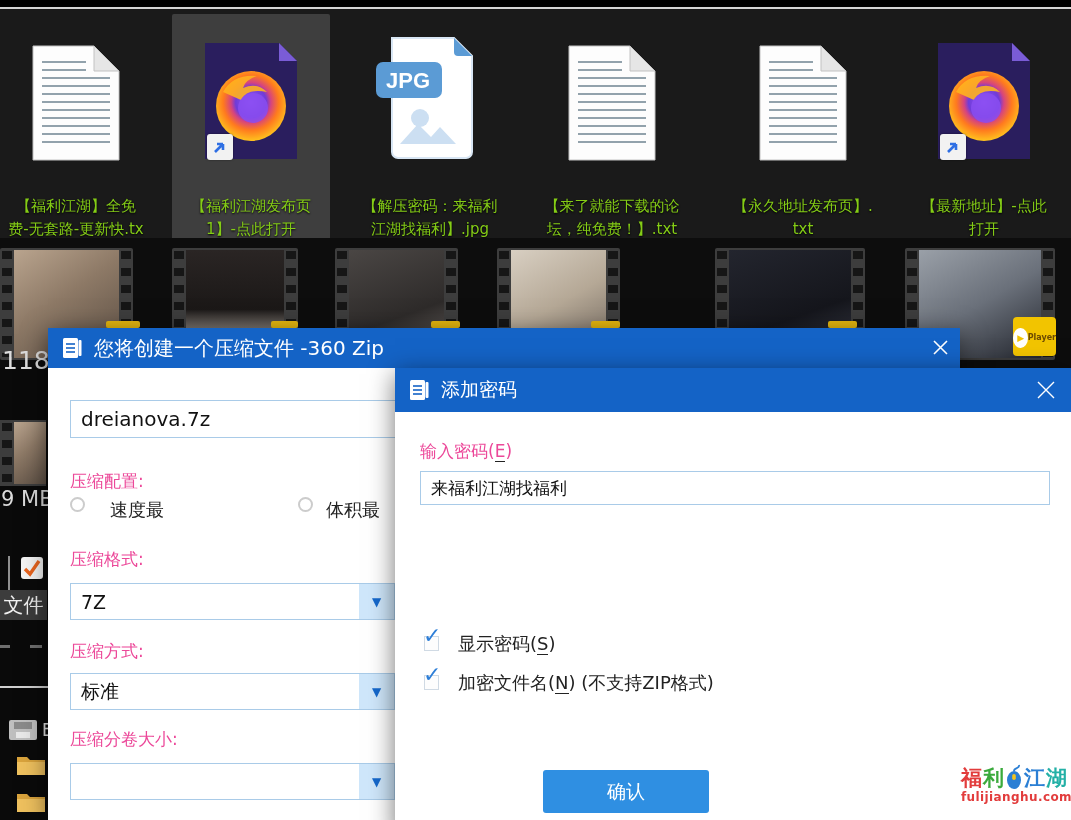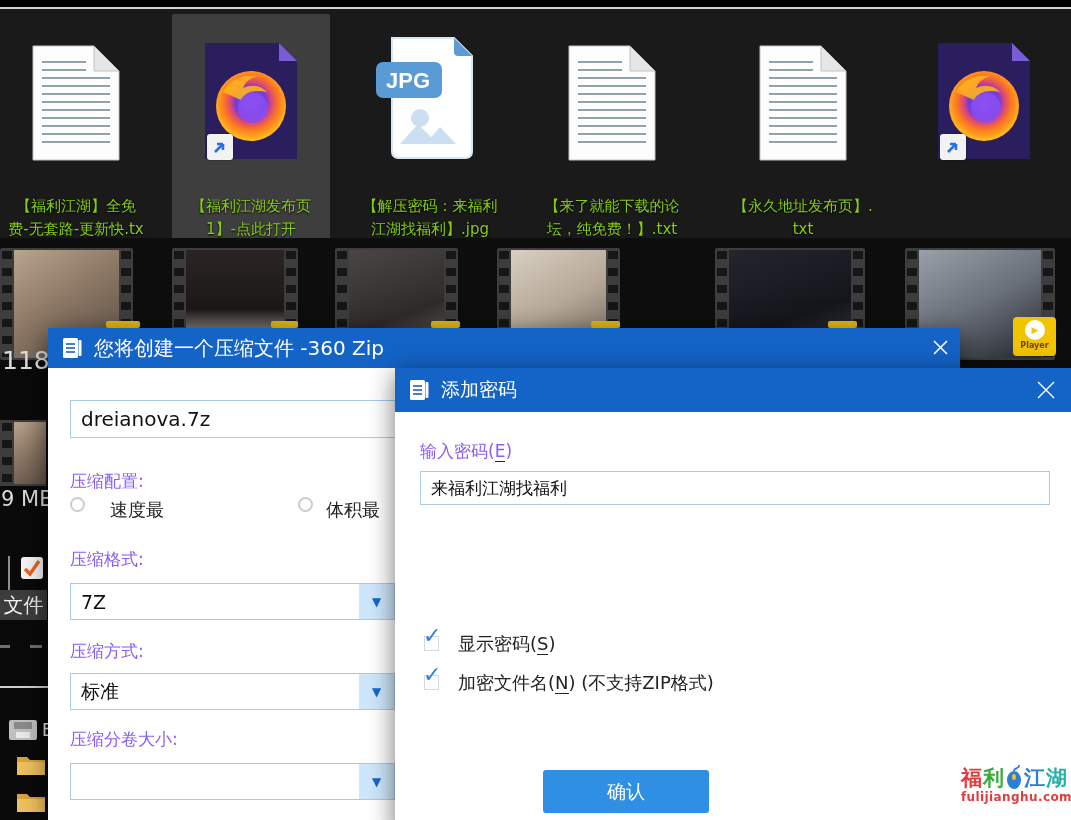--- a/index.html
+++ b/index.html
@@ -32,21 +32,21 @@
   .photo{flex:1;margin:2px 0;}
   .g1{background:linear-gradient(145deg,#b9a48e,#8d7966 45%,#5c4f44);}
   .g2{background:linear-gradient(180deg,#2a2524,#1b1817 55%,#cfc4bb 88%);}
   .g3{background:linear-gradient(160deg,#4a4644,#2e2b2a 60%,#706a66);}
   .g4{background:linear-gradient(150deg,#d8cfc2,#b5a896 50%,#6f655c);}
   .g5{background:linear-gradient(160deg,#23252e,#15161c 60%,#3a3d49);}
   .g6{background:linear-gradient(150deg,#9aa0a8,#6a707a 50%,#23262e);}
   .video-name{left:2px;top:346px;color:#dddddd;font-size:25px;z-index:1;}
   .play-sliver{position:absolute;top:321px;height:7px;background:#e7b80f;border-radius:2px;z-index:2;}
   .play-badge{left:1013px;top:317px;width:43px;height:39px;background:#f2c400;border-radius:4px;
-    z-index:2;display:flex;flex-direction:column;align-items:center;justify-content:flex-start;}
+    z-index:2;display:flex;align-items:center;justify-content:flex-start;}
   .play-circle{margin-top:3px;width:20px;height:20px;border-radius:50%;background:#fff;
     display:flex;align-items:center;justify-content:center;}
   .play-circle::after{content:"▶";color:#f2c400;font-size:9px;margin-left:1px;}
   .play-text{font-size:8px;font-weight:bold;color:#6b4a00;margin-top:1px;}
 
   
   .left-strip-bg{left:0;top:368px;width:48px;height:452px;background:#0a0a0a;}
   .film3{left:0;top:420px;width:46px;height:66px;background:#3d3d3d;display:flex;z-index:1;}
   .size-text{left:1px;top:487px;color:#dcdcdc;font-size:21px;z-index:1;}
   .vline{left:8px;top:556px;width:2px;height:36px;background:#8f8f8f;z-index:1;}
@@ -54,21 +54,21 @@
     font-size:20px;line-height:30px;text-align:center;z-index:1;}
   .dash{position:absolute;top:645px;height:3px;background:#6f6f6f;z-index:1;}
   .hline{left:0;top:686px;width:48px;height:2px;background:#cfcfcf;z-index:1;}
   .drive-label{left:42px;top:720px;color:#e8e8e8;font-size:17px;z-index:1;}
 
   
   .dialog{position:absolute;background:#fff;box-shadow:0 6px 24px rgba(0,0,0,.55);}
   .titlebar{display:flex;align-items:center;background:#1463c6;padding:0 12px;box-sizing:border-box;}
   .titlebar .ttl{color:#fff;flex:1;white-space:nowrap;overflow:hidden;}
   .close-x{position:absolute;cursor:default;}
-  .fld-label{position:absolute;font-size:17px;color:#8b5cf6;}
+  .fld-label{position:absolute;font-size:17px;color:#ec4899;}
   .txt-input{position:absolute;border:1px solid #a9cbe8;background:#fff;color:#111;
     box-sizing:border-box;display:flex;align-items:center;padding:0 10px;}
   .sel{position:absolute;border:1px solid #a9cbe8;background:#fff;display:flex;box-sizing:border-box;height:37px;}
   .sel .val{flex:1;font-size:19px;color:#111;display:flex;align-items:center;padding:0 10px;}
   .sel .arrow{width:35px;background:#cfe7fb;display:flex;align-items:center;justify-content:center;}
   .sel .arrow::after{content:"▼";color:#1568cc;font-size:12px;}
   .radio{position:absolute;width:15px;height:15px;border:2px solid #cccccc;border-radius:50%;background:#fff;box-sizing:border-box;}
   .radio-label{position:absolute;font-size:18px;color:#222;}
   .cb-box{position:absolute;width:15px;height:15px;border:1px solid #d0dae4;background:#fdfdfd;box-sizing:border-box;}
   .cb-check{position:absolute;color:#2e7fd8;font-size:22px;line-height:1;}
@@ -216,20 +216,21 @@
       <circle cx="50" cy="66" r="35" fill="url(#fx2)"></circle>
       <path d="M22 52 q10 -18 34 -16 q-12 4 -14 12 q14 -6 24 4 q-20 -4 -26 8 z" fill="#ffb21e" opacity="0.9"></path>
       <circle cx="52" cy="68" r="15" fill="#8a4df0" opacity="0.85"></circle>
     </svg>
     <span class="shortcut-badge">
       <svg width="16" height="16" viewBox="0 0 16 16">
         <path d="M3 13 L11 5 M11 5 h-6 M11 5 v6" stroke="#2f6fe4" stroke-width="2.6" fill="none"></path>
       </svg>
     </span>
   </div>
+  <div class="icon-label">【最新地址】-点此打开</div>
 </div>
 
 <div class="abs videos-band"></div>
 
 <div class="film" style="left:0;width:133px;">
   <div class="holes"></div>
   <div class="photo g1"></div>
   <div class="holes"></div>
 </div>
 <div class="film" style="left:172px;width:126px;">

